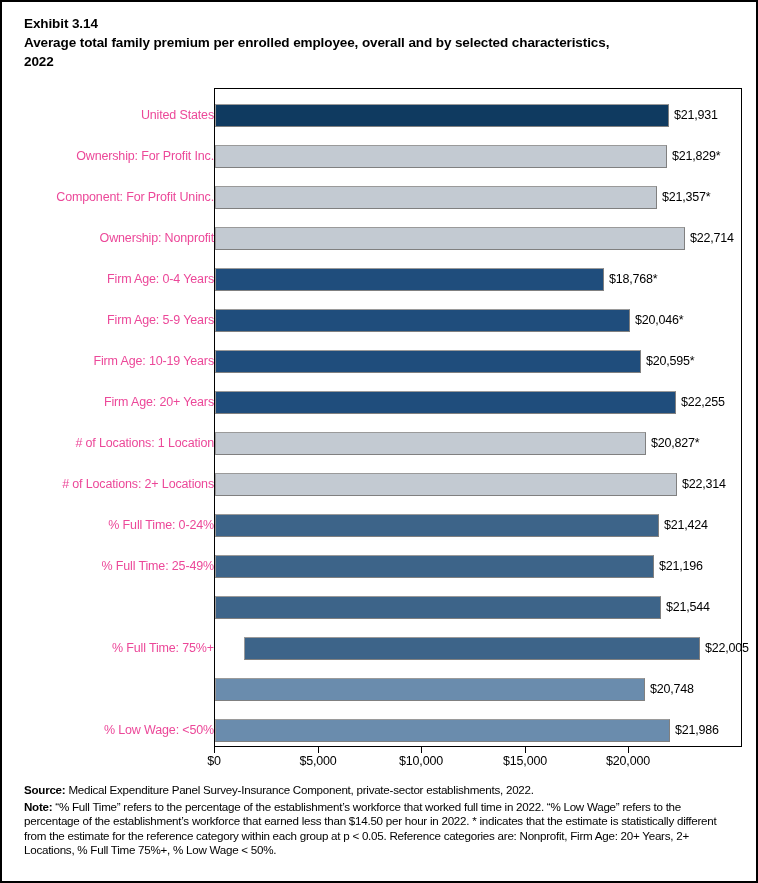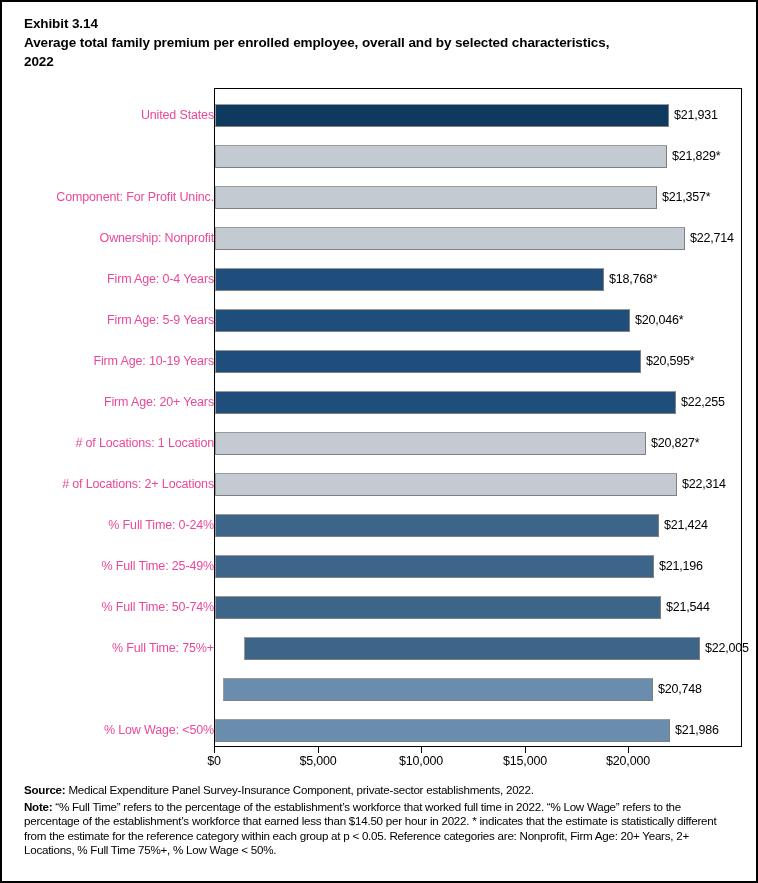--- a/index.html
+++ b/index.html
@@ -152,20 +152,21 @@
     <div class="plot-frame"></div>
     <div class="rows" id="bar-rows">
         <div class="row" style="top: 15px;">
           <div class="cat-label">United States</div>
           <div class="bar-wrap" style="left: 213px;">
             <div class="bar" style="width: 454px; background: rgb(15, 58, 96);"></div>
             <div class="bar-value" style="left: 454px;">$21,931</div>
           </div>
         </div>
         <div class="row" style="top: 56px;">
+          <div class="cat-label">Ownership: For Profit Inc.</div>
           <div class="bar-wrap" style="left: 213px;">
             <div class="bar" style="width: 452px; background: rgb(195, 202, 210);"></div>
             <div class="bar-value" style="left: 452px;">$21,829*</div>
           </div>
         </div>
         <div class="row" style="top: 97px;">
           <div class="cat-label">Component: For Profit Uninc.</div>
           <div class="bar-wrap" style="left: 213px;">
             <div class="bar" style="width: 442px; background: rgb(195, 202, 210);"></div>
             <div class="bar-value" style="left: 442px;">$21,357*</div>
@@ -228,35 +229,34 @@
           </div>
         </div>
         <div class="row" style="top: 466px;">
           <div class="cat-label">% Full Time: 25-49%</div>
           <div class="bar-wrap" style="left: 213px;">
             <div class="bar" style="width: 439px; background: rgb(61, 100, 137);"></div>
             <div class="bar-value" style="left: 439px;">$21,196</div>
           </div>
         </div>
         <div class="row" style="top: 507px;">
-          <div class="cat-label">% Full Time: 50-74%</div>
           <div class="bar-wrap" style="left: 213px;">
             <div class="bar" style="width: 446px; background: rgb(61, 100, 137);"></div>
             <div class="bar-value" style="left: 446px;">$21,544</div>
           </div>
         </div>
         <div class="row" style="top: 548px;">
           <div class="cat-label">% Full Time: 75%+</div>
           <div class="bar-wrap" style="left: 226px; margin-left: 16px;">
             <div class="bar" style="width: 456px; background: rgb(61, 100, 137);"></div>
             <div class="bar-value" style="left: 456px;">$22,005</div>
           </div>
         </div>
         <div class="row" style="top: 589px;">
-          <div class="bar-wrap" style="left: 221px;">
+          <div class="bar-wrap" style="left: 213px;">
             <div class="bar" style="width: 430px; background: rgb(106, 140, 173);"></div>
             <div class="bar-value" style="left: 430px;">$20,748</div>
           </div>
         </div>
         <div class="row" style="top: 630px;">
           <div class="cat-label">% Low Wage: &lt;50%</div>
           <div class="bar-wrap" style="left: 213px;">
             <div class="bar" style="width: 455px; background: rgb(106, 140, 173);"></div>
             <div class="bar-value" style="left: 455px;">$21,986</div>
           </div>

